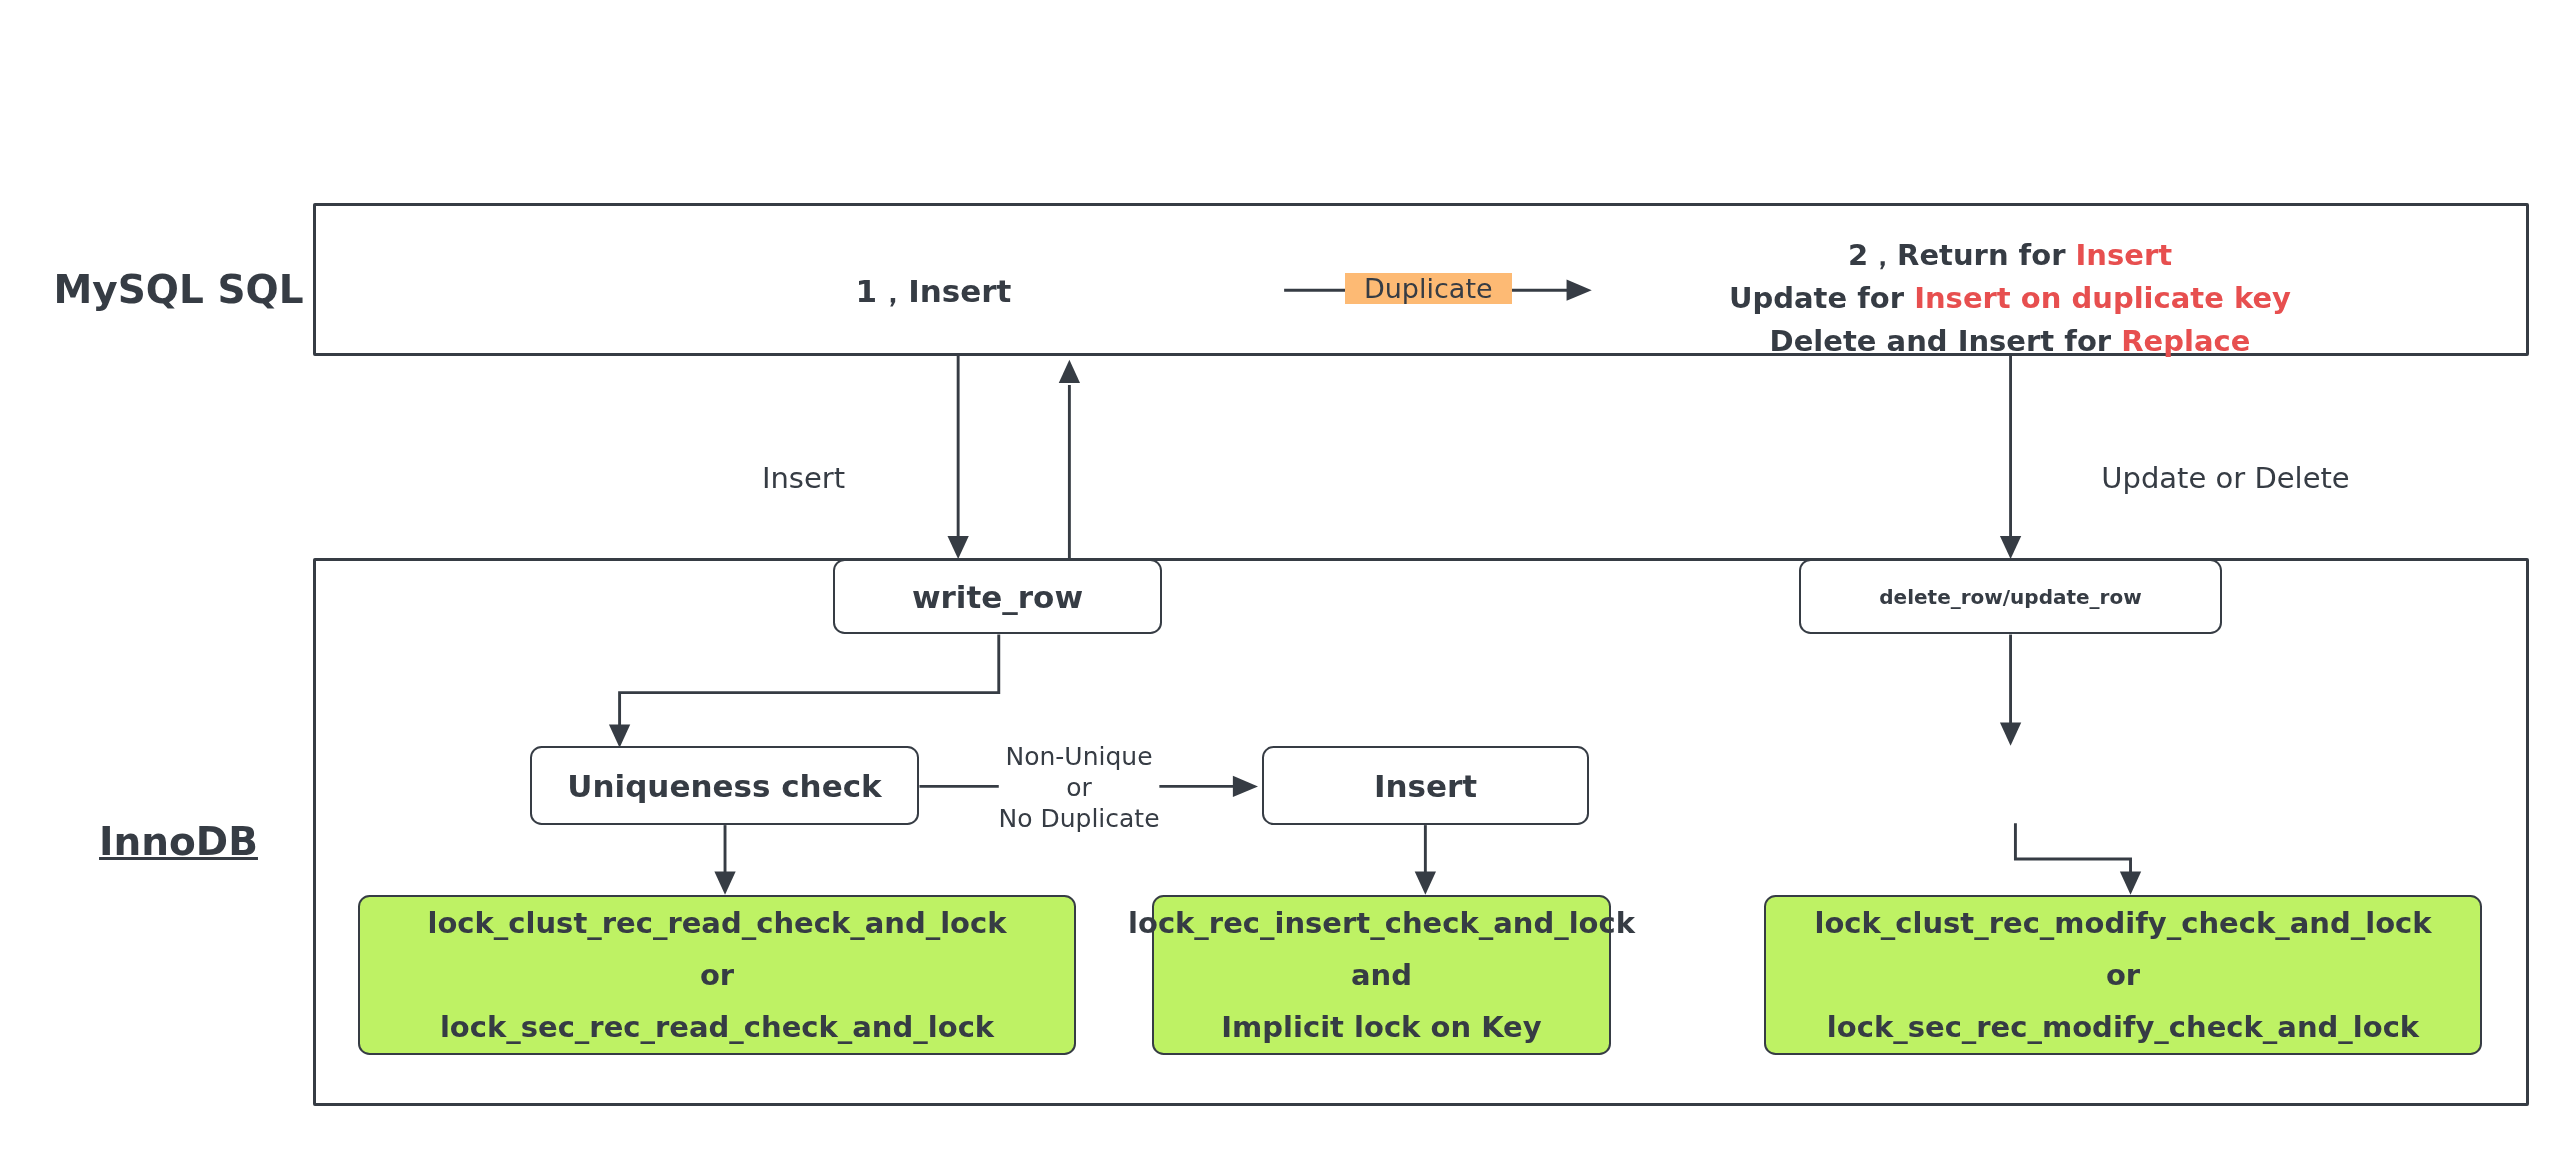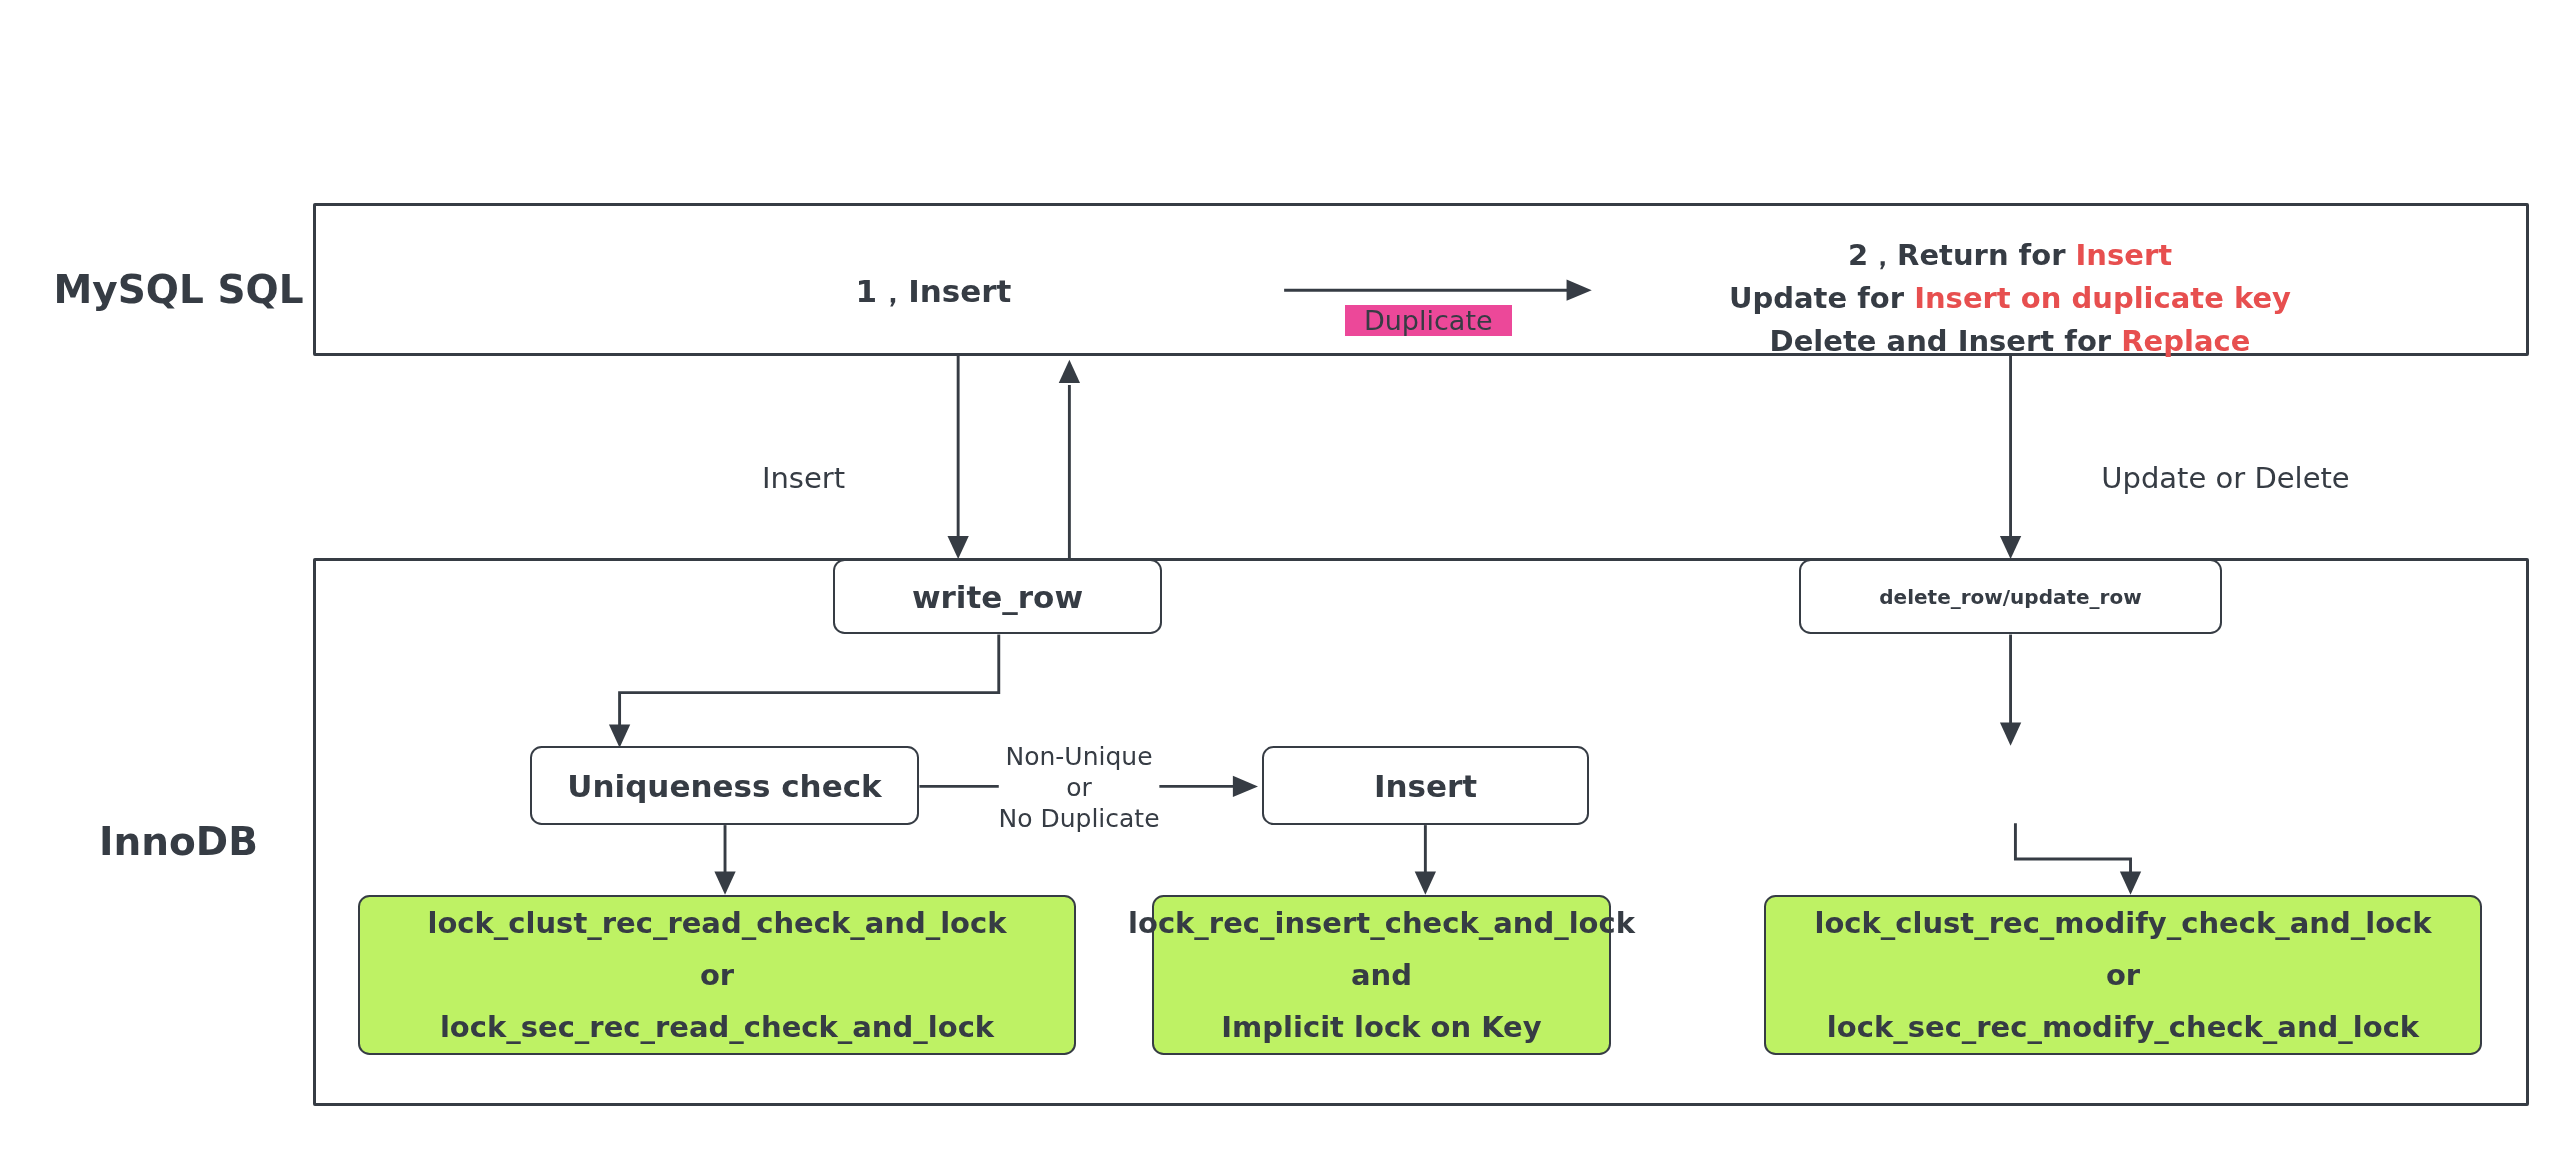--- a/index.html
+++ b/index.html
@@ -35,38 +35,38 @@
     font-weight:bold;font-size:29px;line-height:52px;text-align:center;z-index:4;
   }
   .flow-text{font-size:31px;font-weight:bold;text-align:center;z-index:5;}
   .edge-label{font-size:29px;font-weight:normal;z-index:5;}
   .edge-label.center{text-align:center;}
   .multi-label{
     font-size:25px;font-weight:normal;line-height:31px;text-align:center;z-index:5;
   }
   .inline-label{
     font-size:27px;font-weight:normal;text-align:center;
-    background:#ec4899;padding:0 5.8px;z-index:5;margin-top:32px;
+    background:#fdba74;padding:0 5.8px;z-index:5;
   }
   .result-block{
     font-size:29px;font-weight:bold;line-height:43px;text-align:center;z-index:5;
   }
   .red{color:#e74f4f;}
   svg.overlay{position:absolute;left:0;top:0;z-index:3;}
   svg.overlay line, svg.overlay polyline{stroke:#363c44;stroke-width:3;fill:none;}
   svg.overlay polygon{fill:#363c44;stroke:none;}
 </style>
 </head>
 <body>
 
 <div id="canvas">
 
 
   <div class="abs lane-label" style="left:48px;top:267px;width:261px;">MySQL SQL</div>
-  <div class="abs lane-label" style="left:48px;top:819px;width:261px;">InnoDB</div>
+  <div class="abs lane-label" style="left:48px;top:819px;width:261px;text-decoration:underline;">InnoDB</div>
 
   <div class="abs outer-box" style="left:313px;top:203px;width:2216px;height:153px;"></div>
   <div class="abs outer-box" style="left:313px;top:558px;width:2216px;height:548px;"></div>
 
   <svg class="overlay" width="2576" height="1154" viewBox="0 0 2662 1193">
 
     <g>
       <line x1="990" y1="368" x2="990" y2="556"></line>
       <polygon points="979,554 1001,554 990,578"></polygon>
     </g>

